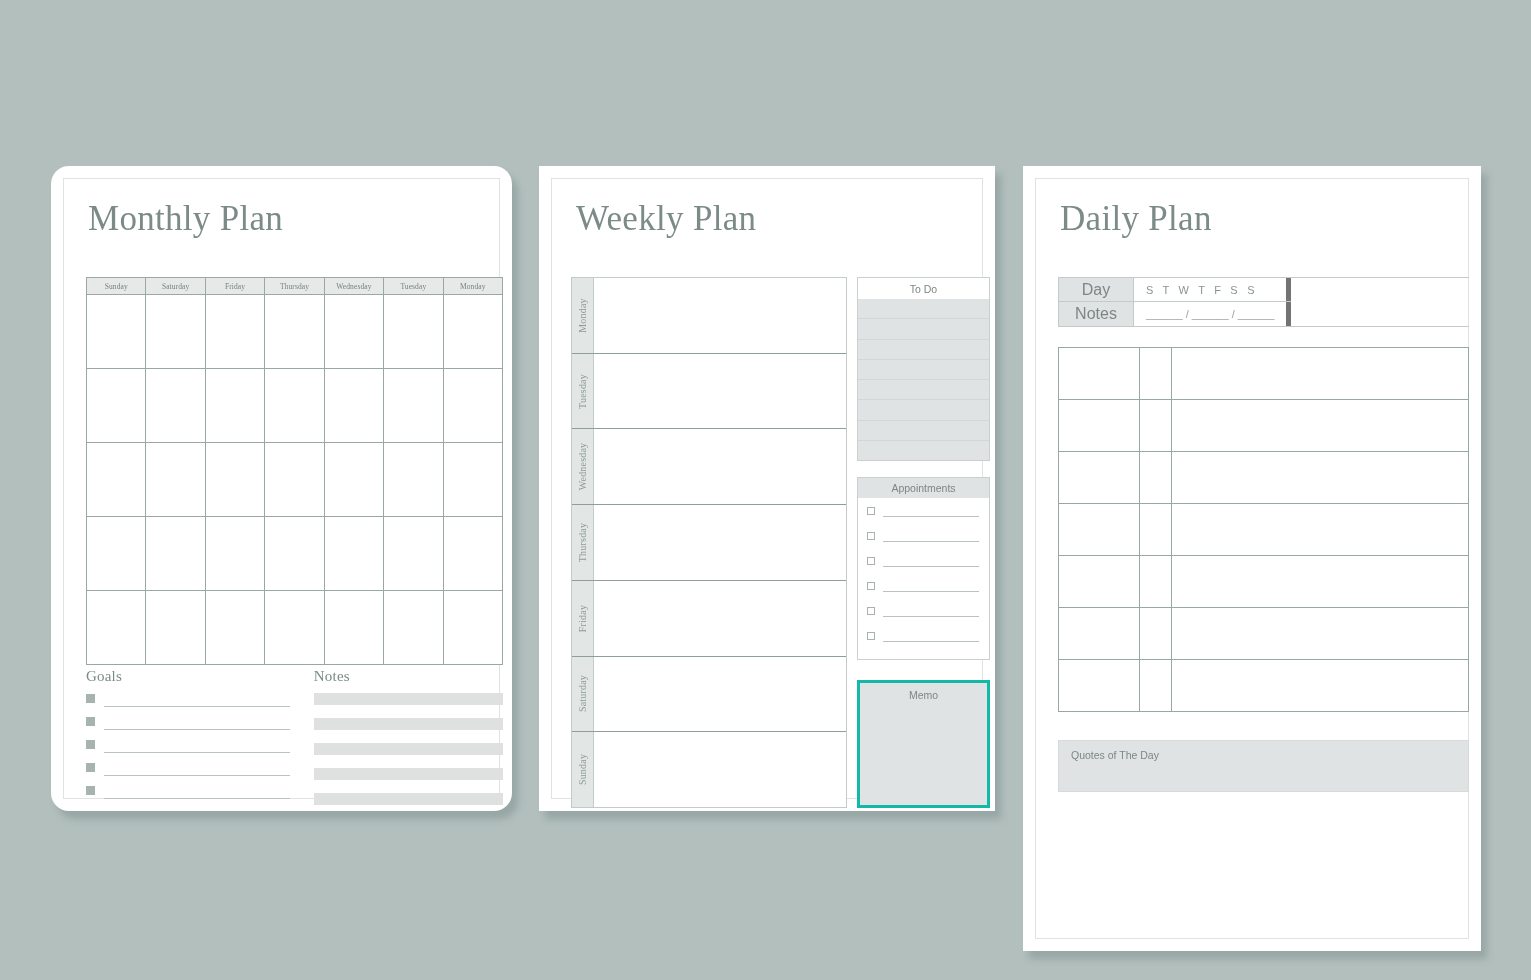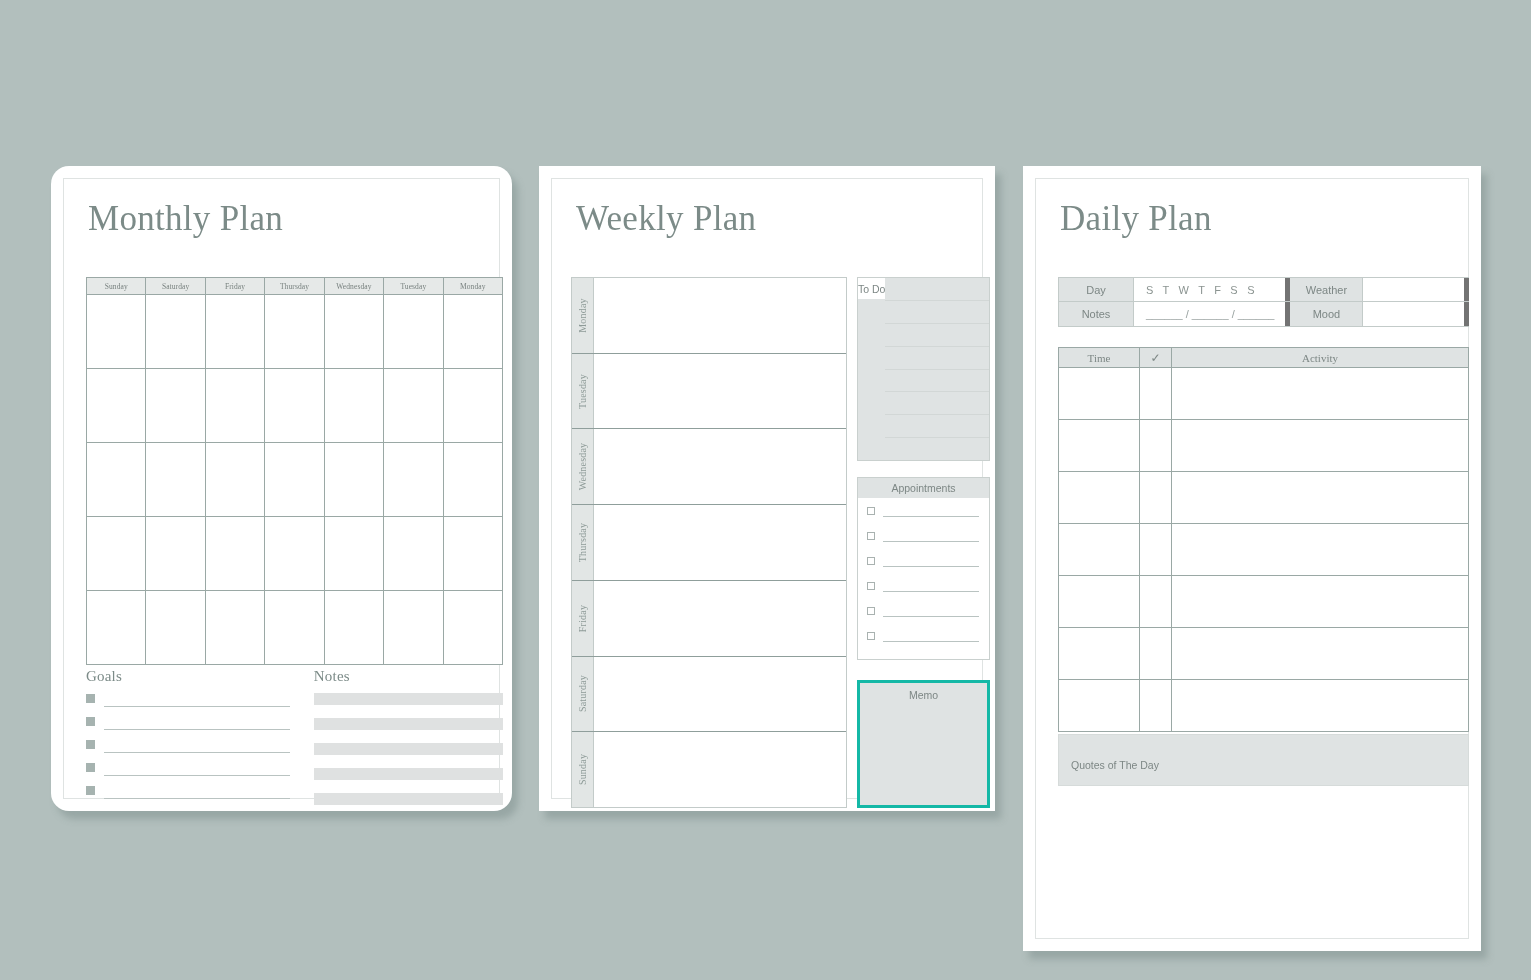--- a/index.html
+++ b/index.html
@@ -175,21 +175,21 @@
     width: 133px;
     display: flex;
     flex-direction: column;
   }
 
   .todo-box {
     height: 184px;
     border: 1px solid #c9d0ce;
     background: #dfe3e3;
     display: flex;
-    flex-direction: row;
+    flex-direction: column;
     overflow: hidden;
   }
   .todo-head {
     background: #ffffff;
     height: 21px;
     display: flex;
     align-items: center;
     justify-content: center;
     font-size: 10.5px;
     color: #7d8785;
@@ -274,21 +274,21 @@
   .info-left  { width: 232px; display: flex; flex-direction: column; }
   .info-right { width: 179px; display: flex; flex-direction: column; }
   .info-row { display: flex; height: 24px; border-bottom: 1px solid #c3cbc9; }
   .info-row:last-child { border-bottom: none; }
   .info-label {
     background: #dfe3e3;
     border-right: 1px solid #c3cbc9;
     display: flex;
     align-items: center;
     justify-content: center;
-    font-size: 11px;
+    font-size: 16px;
     color: #7d8785;
   }
   .info-label.w-day  { width: 75px; }
   .info-label.w-side { width: 73px; }
   .info-value {
     flex: 1 1 auto;
     background: #fff;
     border-right: 5px solid #737373;
     display: flex;
     align-items: center;
@@ -330,25 +330,25 @@
     border-bottom: 1px solid #9aa8a5;
     display: flex; align-items: center; justify-content: center;
     font-family: "Liberation Serif", serif;
     font-size: 11px; color: #7d8785;
   }
   .act-head-row .act-c-time,
   .act-head-row .act-c-check,
   .act-head-row .act-c-activity { background: #dfe3e3; }
 
   .quotes-box {
-    margin-top: 2px;
+    margin-top: 28px;
     height: 52px;
     background: #dfe3e3;
     border: 1px solid #d6dbda;
-    padding: 24px 0 0 12px;
+    padding: 8px 0 0 12px;
     font-size: 10.5px;
     color: #7d8785;
   }
 </style>
 </head>
 <body>
 
 <div class="stage">
 
   <div class="card" id="card-monthly">
@@ -571,38 +571,23 @@
           <div class="info-left">
             <div class="info-row">
               <div class="info-label w-day">Day</div>
               <div class="info-value">S T W T F S S</div>
             </div>
             <div class="info-row">
               <div class="info-label w-day">Notes</div>
               <div class="info-value date-value">______ / ______ / ______</div>
             </div>
           </div>
-          <div class="info-right">
-            <div class="info-row">
-              <div class="info-label w-side">Weather</div>
-              <div class="info-value"></div>
-            </div>
-            <div class="info-row">
-              <div class="info-label w-side">Mood</div>
-              <div class="info-value"></div>
-            </div>
-          </div>
         </div>
 
         <div class="act-table">
-          <div class="act-head-row">
-            <div class="act-c-time">Time</div>
-            <div class="act-c-check">✓</div>
-            <div class="act-c-activity">Activity</div>
-          </div>
           <div class="act-row">
             <div class="act-c-time"></div>
             <div class="act-c-check"></div>
             <div class="act-c-activity"></div>
           </div>
           <div class="act-row">
             <div class="act-c-time"></div>
             <div class="act-c-check"></div>
             <div class="act-c-activity"></div>
           </div>

